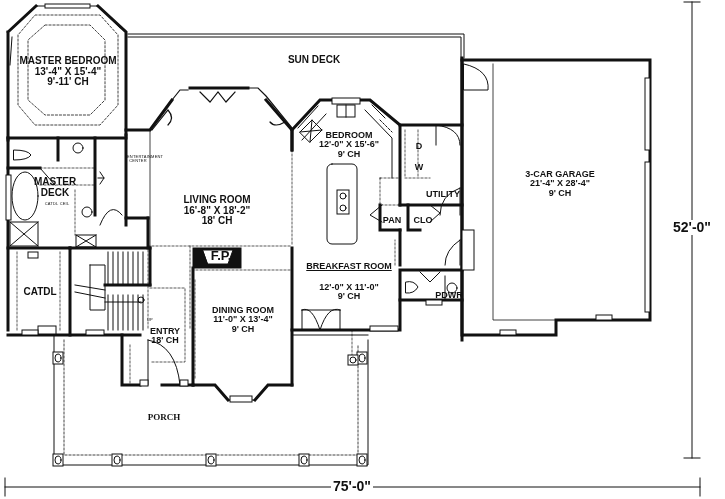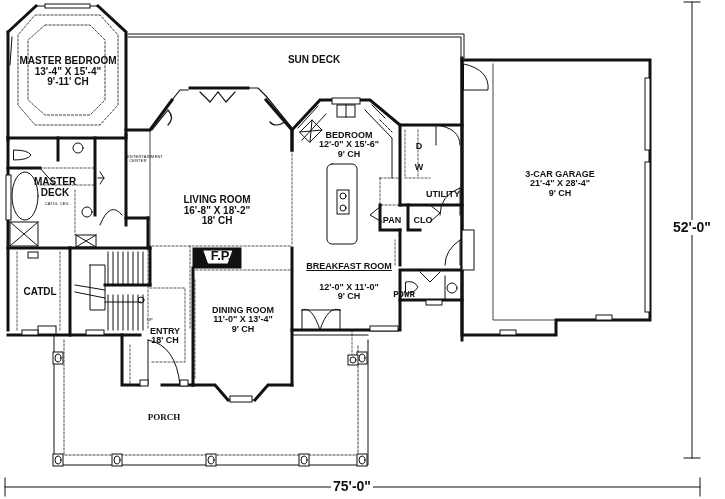--- a/index.html
+++ b/index.html
@@ -285,21 +285,21 @@
   <span>DINING ROOM</span>
   <span>11'-0" X 13'-4"</span>
   <span>9' CH</span>
 </div>
 
 <div class="lbl sm" style="left:165px; top:327px;">
   <span>ENTRY</span>
   <span>18' CH</span>
 </div>
 
-<div class="lbl sm" style="left:404px; top:291px;font-family:Liberation Mono, monospace;">
+<div class="lbl sm" style="left:449px; top:291px;">
   <span>PDWR</span>
 </div>
 
 <div class="lbl sm" style="left:164px; top:413px;font-family:Liberation Serif, serif;">
   <span>PORCH</span>
 </div>
 
 <div class="lbl tiny" style="left:138px; top:155px; width:22px; white-space:normal; text-align:center;">ENTERTAINMENT CENTER</div>
 <div class="lbl sm" style="left:221px; top:249px; font-size:13px;">F.P.</div>
 <div class="lbl sm" style="left:419px; top:142px;">D</div>

